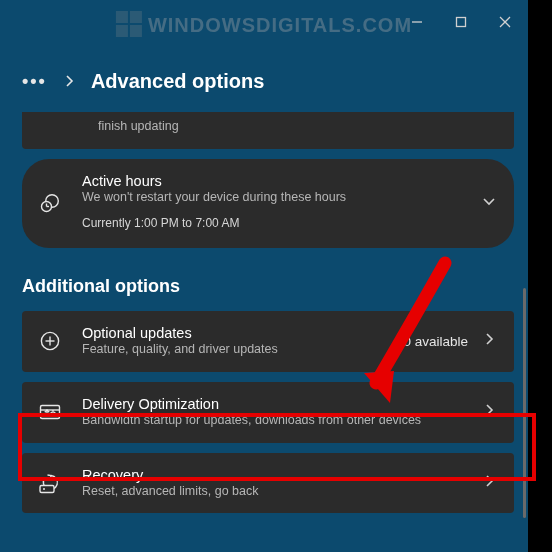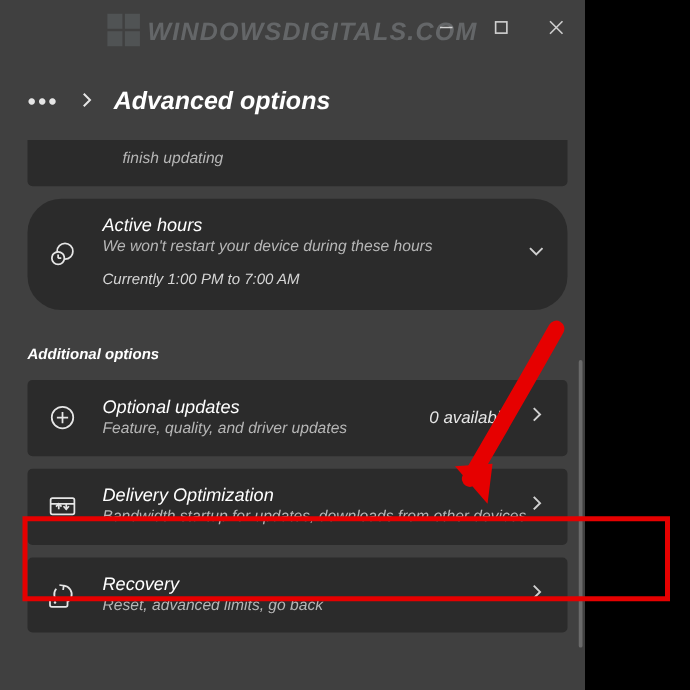--- a/index.html
+++ b/index.html
@@ -6,24 +6,23 @@
   html, body {
     width: 552px;
     height: 552px;
     overflow: hidden;
     font-family: "Segoe UI", sans-serif;
     background: #000;
     color: #fff;
   }
   .window {
     position: relative;
-    width: 468px;
+    width: 528px;
     height: 552px;
-    background: #404040;
-    font-style: italic;
+    background: #0c4a6e;
   }
   .titlebar {
     position: absolute;
     top: 0; right: 0;
     height: 44px;
     display: flex;
     align-items: center;
     gap: 26px;
     padding-right: 14px;
     z-index: 5;
@@ -132,21 +131,21 @@
     position:absolute;
     right: 46px;
     top: 50%;
     transform: translateY(-50%);
     color:#e6e6e6;
     font-size: 13.5px;
   }
 
   .section-hdr {
     color:#ffffff;
-    font-size: 12px;
+    font-size: 18px;
     font-weight:600;
     margin: 28px 0 14px 0;
   }
 
   .truncated-top {
     background:#2b2b2b;
     border-radius: 0 0 4px 4px;
     padding: 6px 18px 14px 76px;
     margin-bottom: 10px;
   }

